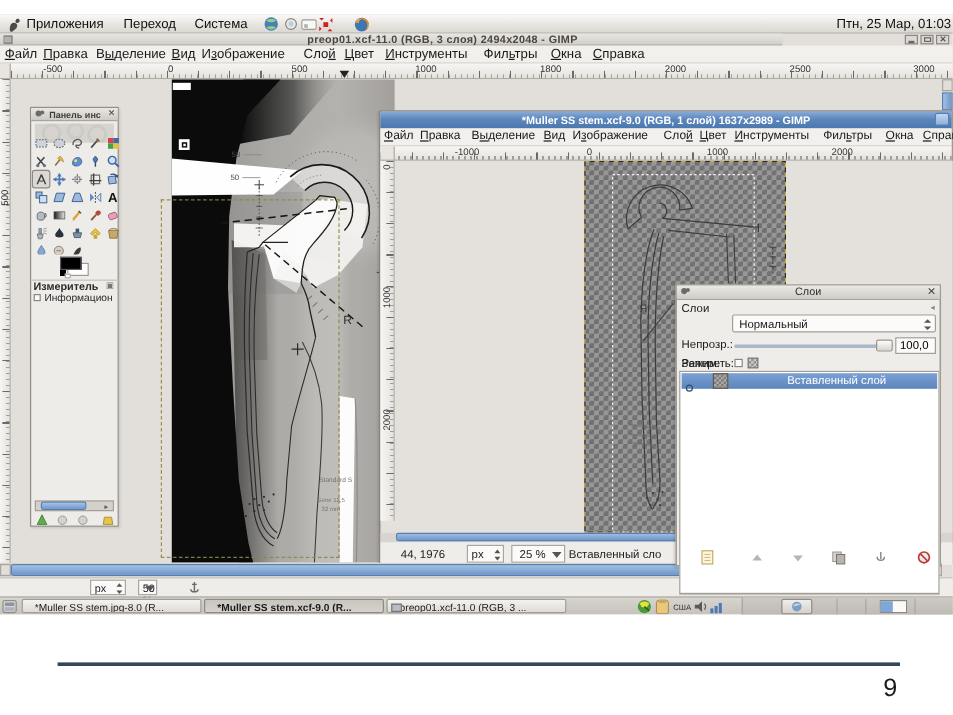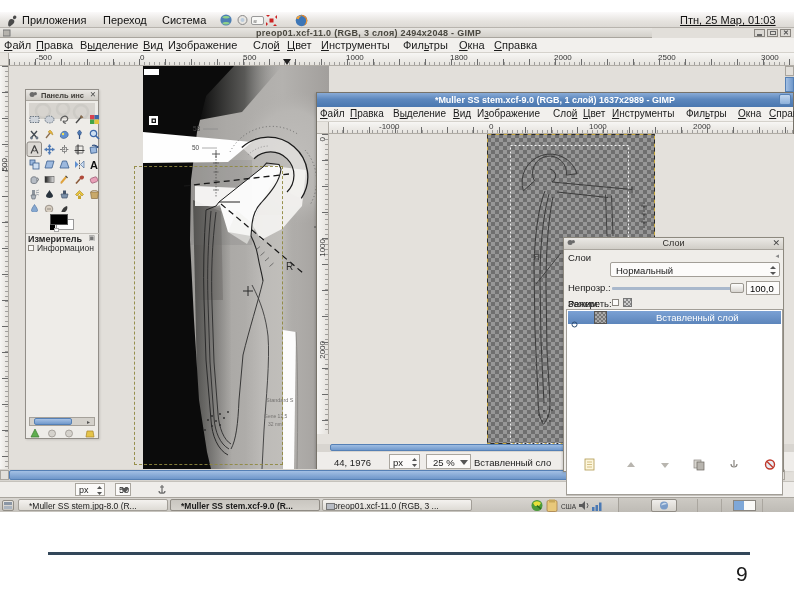--- a/index.html
+++ b/index.html
@@ -110,21 +110,21 @@
     <span class="mi" style="left:265px; top:2px;"><svg width="13" height="13">
           <path d="M1 1 L5 1 L3 3 Z M12 1 L12 5 L10 3 Z M1 12 L1 8 L3 10 Z M12 12 L8 12 L10 10 Z" fill="#cc2222"></path>
           <rect x="4.5" y="4.5" width="4" height="4" fill="#cc2222"></rect>
         </svg></span>
     <span class="mi" style="left:295px; top:2px;"><svg width="13" height="13">
           <circle cx="6.5" cy="6.5" r="5.8" fill="#3d76b6"></circle>
           <path d="M6.5 0.7 A5.8 5.8 0 0 1 12.3 6.5 A5.8 5.8 0 0 1 8.8 11.8 C12.2 8.5 11.8 4 8.2 2.6 C7 2.1 6.8 1.4 6.5 0.7 Z" fill="#e8882a"></path>
           <path d="M0.9 4.5 C2.2 2.2 4.8 1 7.3 1.7 C5.2 2.3 4.2 3.5 3.8 5.3 Z" fill="#ef9f38"></path>
           <path d="M12.3 6.5 A5.8 5.8 0 0 1 10.5 10.7 C11.6 8.8 11.8 7.2 11.5 5.3 Z" fill="#f4b04a"></path>
         </svg></span>
-    <span class="mi" style="left:680px;text-decoration:underline;">Птн, 25 Мар, 01:03</span>
+    <span class="mi" style="left:697px;">Птн, 25 Мар, 01:03</span>
   </div>
 
   <div id="otitle">
     <span style="position:absolute;left:3px;top:1px;"><svg width="8" height="8">
           <rect x="0" y="1" width="7" height="6" fill="#b5b2ac" stroke="#777"></rect>
         </svg></span>
     <span style="position:absolute;left:256px;top:0px;letter-spacing:0.3px;">preop01.xcf-11.0 (RGB, 3 слоя) 2494x2048 - GIMP</span>
     <span style="position:absolute;left:754px;top:1px;width:11px;height:8px;border:1px solid #8a8680;background:#dcd9d4;">
         <span style="position:absolute;left:2px;bottom:0px;width:5px;height:2px;background:#666;"></span>
       </span>

